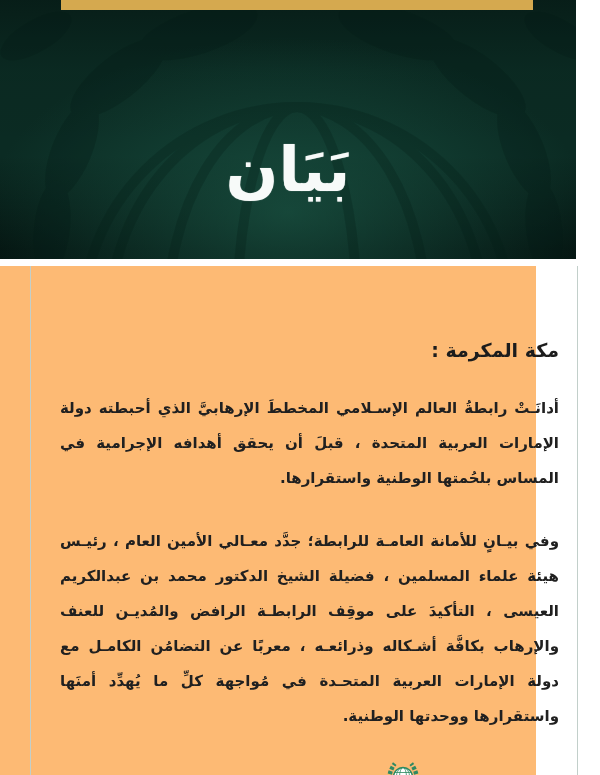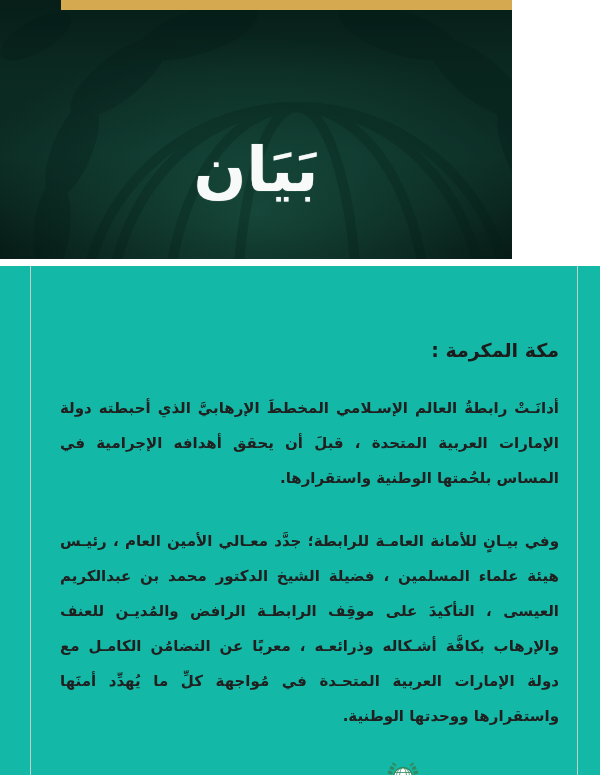--- a/index.html
+++ b/index.html
@@ -9,21 +9,21 @@
     position:relative;
     width:600px; height:775px;
     margin:0 auto;
     background:#ffffff;
     overflow:hidden;
   }
 
   
   .header {
     position:relative;
-    width:512px; height:259px;
+    width:576px; height:259px;
     background:
       radial-gradient(ellipse 430px 250px at 50% 82%, rgba(34,104,84,0.55), rgba(34,104,84,0) 70%),
       linear-gradient(180deg, rgba(2,10,8,0.40) 0%, rgba(2,10,8,0.05) 28%, rgba(2,10,8,0.00) 60%, rgba(0,6,5,0.55) 96%),
       #0b2b23;
     overflow:hidden;
   }
   .gold-bar {
     position:absolute; top:0; left:61px;
     width:472px; height:10px;
     background:#d5a94f;
@@ -39,23 +39,23 @@
     direction:rtl;
     font-size:62px; font-weight:bold;
     color:#f7faf9;
     text-shadow:0 0 1px rgba(255,255,255,0.6);
     line-height:1.1;
   }
 
   
   .content {
     position:relative;
-    width:600px; height:509px;
+    width:536px; height:509px;
     margin-top:7px;
-    background:#14b8a6;
+    background:#fdba74;
     text-decoration:underline;
   }
   .frame-line {
     position:absolute; top:0; bottom:0;
     width:1px; background:#c2cfca;
   }
   .frame-line.left  { left:30px; }
   .frame-line.right { left:577px; }
 
   .doc-body {

